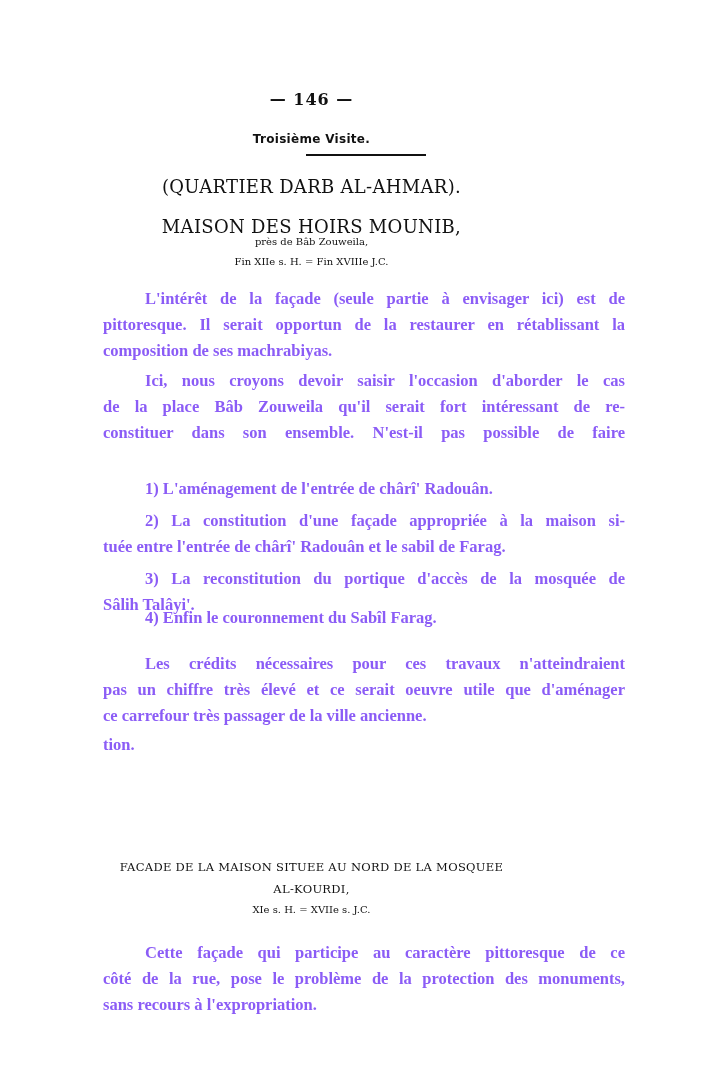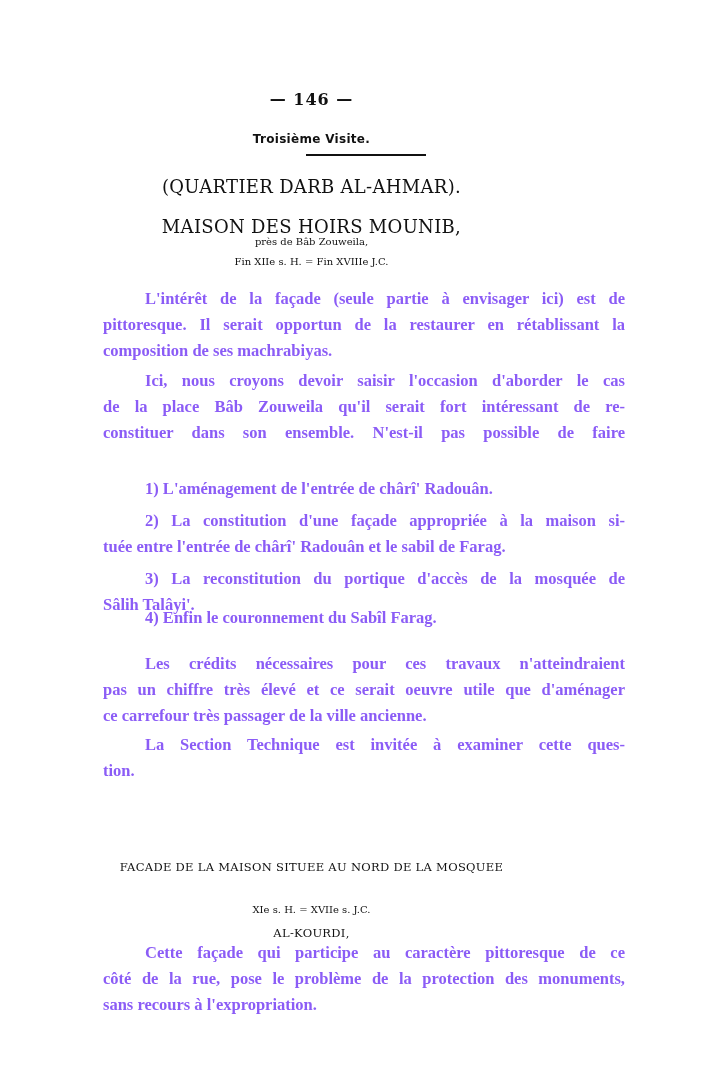--- a/index.html
+++ b/index.html
@@ -63,27 +63,26 @@
     <span class="line indent last">4) Enfin le couronnement du Sabîl Farag.</span>
   </div>
 
   <div class="body" style="top:632px;margin-top:19px;">
     <span class="line indent">Les crédits nécessaires pour ces travaux n'atteindraient</span>
     <span class="line">pas un chiffre très élevé et ce serait oeuvre utile que d'aménager</span>
     <span class="line last">ce carrefour très passager de la ville ancienne.</span>
   </div>
 
   <div class="body" style="top:732px;">
-    <span class="line indent">La Section Technique est invitée à examiner cette ques-</span>
     <span class="line last">tion.</span>
   </div>
 
 
   <div class="abs center caps" style="top:860px;font-size:11.5px;">FACADE DE LA MAISON SITUEE AU NORD DE LA MOSQUEE</div>
-  <div class="abs center caps" style="top:882px;font-size:11.5px;margin-top:44px;">AL-KOURDI,</div>
+  <div class="abs center caps" style="top:882px;font-size:11.5px;">AL-KOURDI,</div>
   <div class="abs center small" style="top:904px;">XIe s. H. = XVIIe s. J.C.</div>
 
   <div class="body" style="top:940px;">
     <span class="line indent">Cette façade qui participe au caractère pittoresque de ce</span>
     <span class="line">côté de la rue, pose le problème de la protection des monuments,</span>
     <span class="line last">sans recours à l'expropriation.</span>
   </div>
 
 </div>
 

